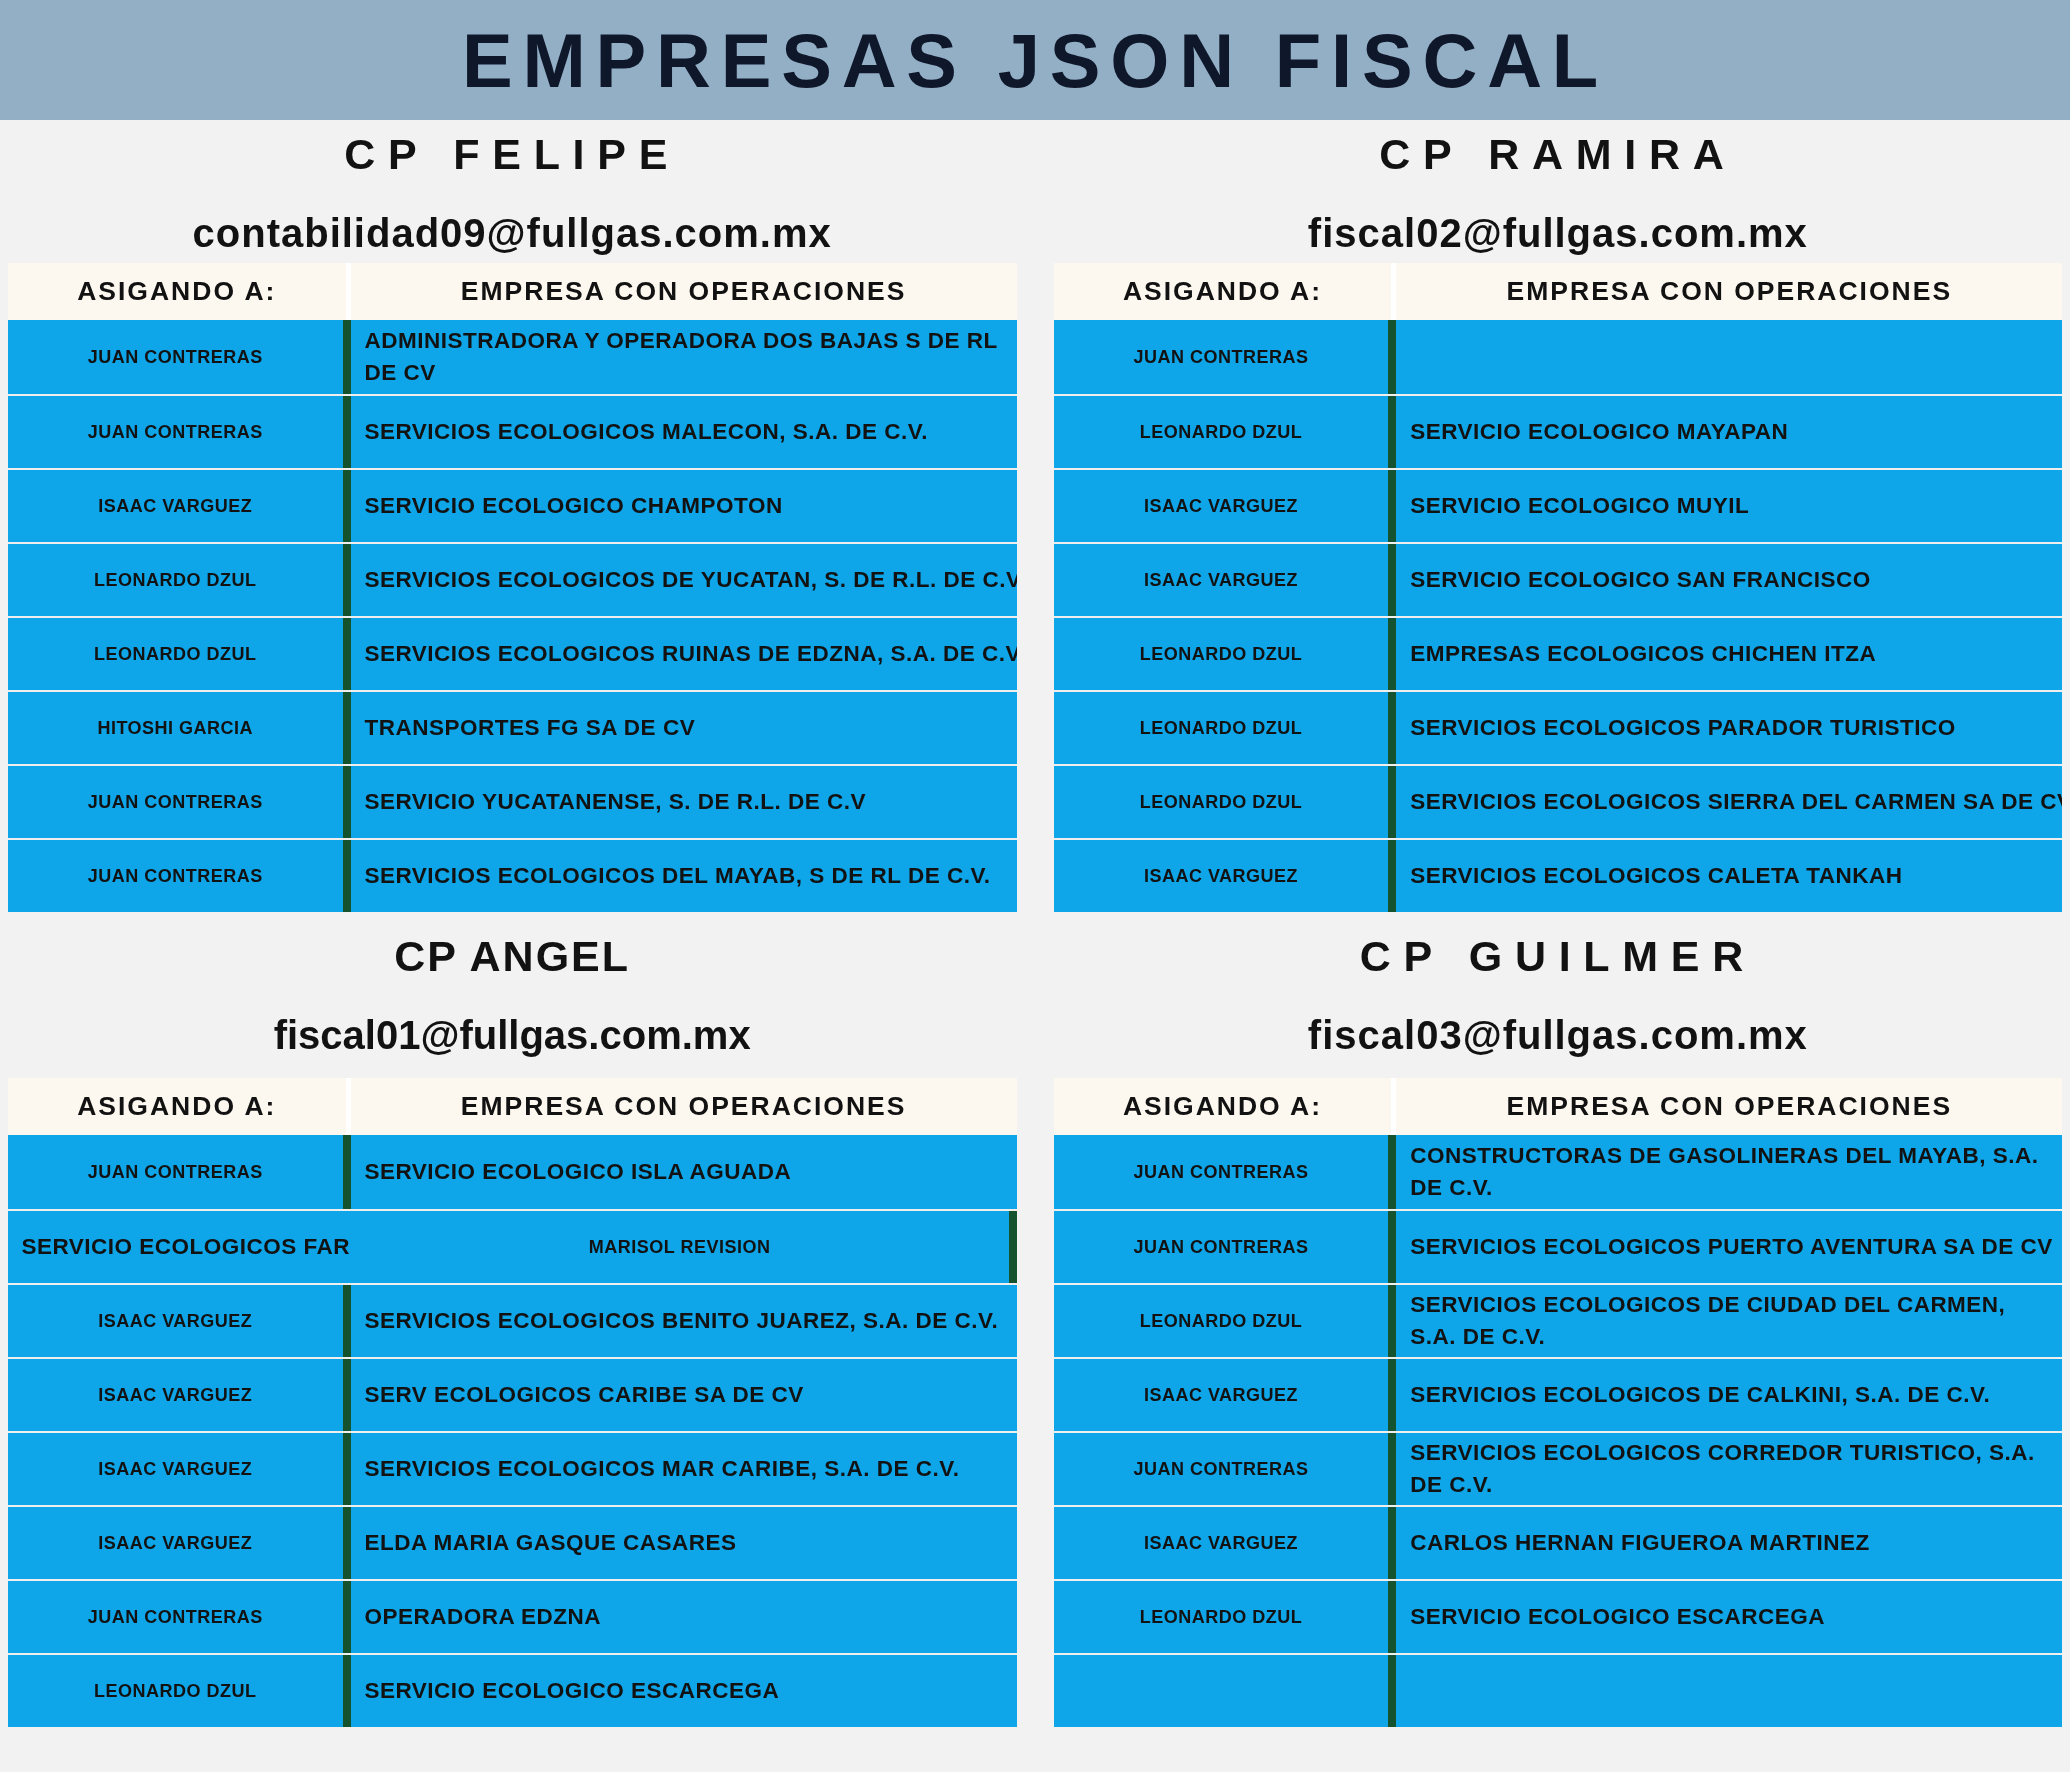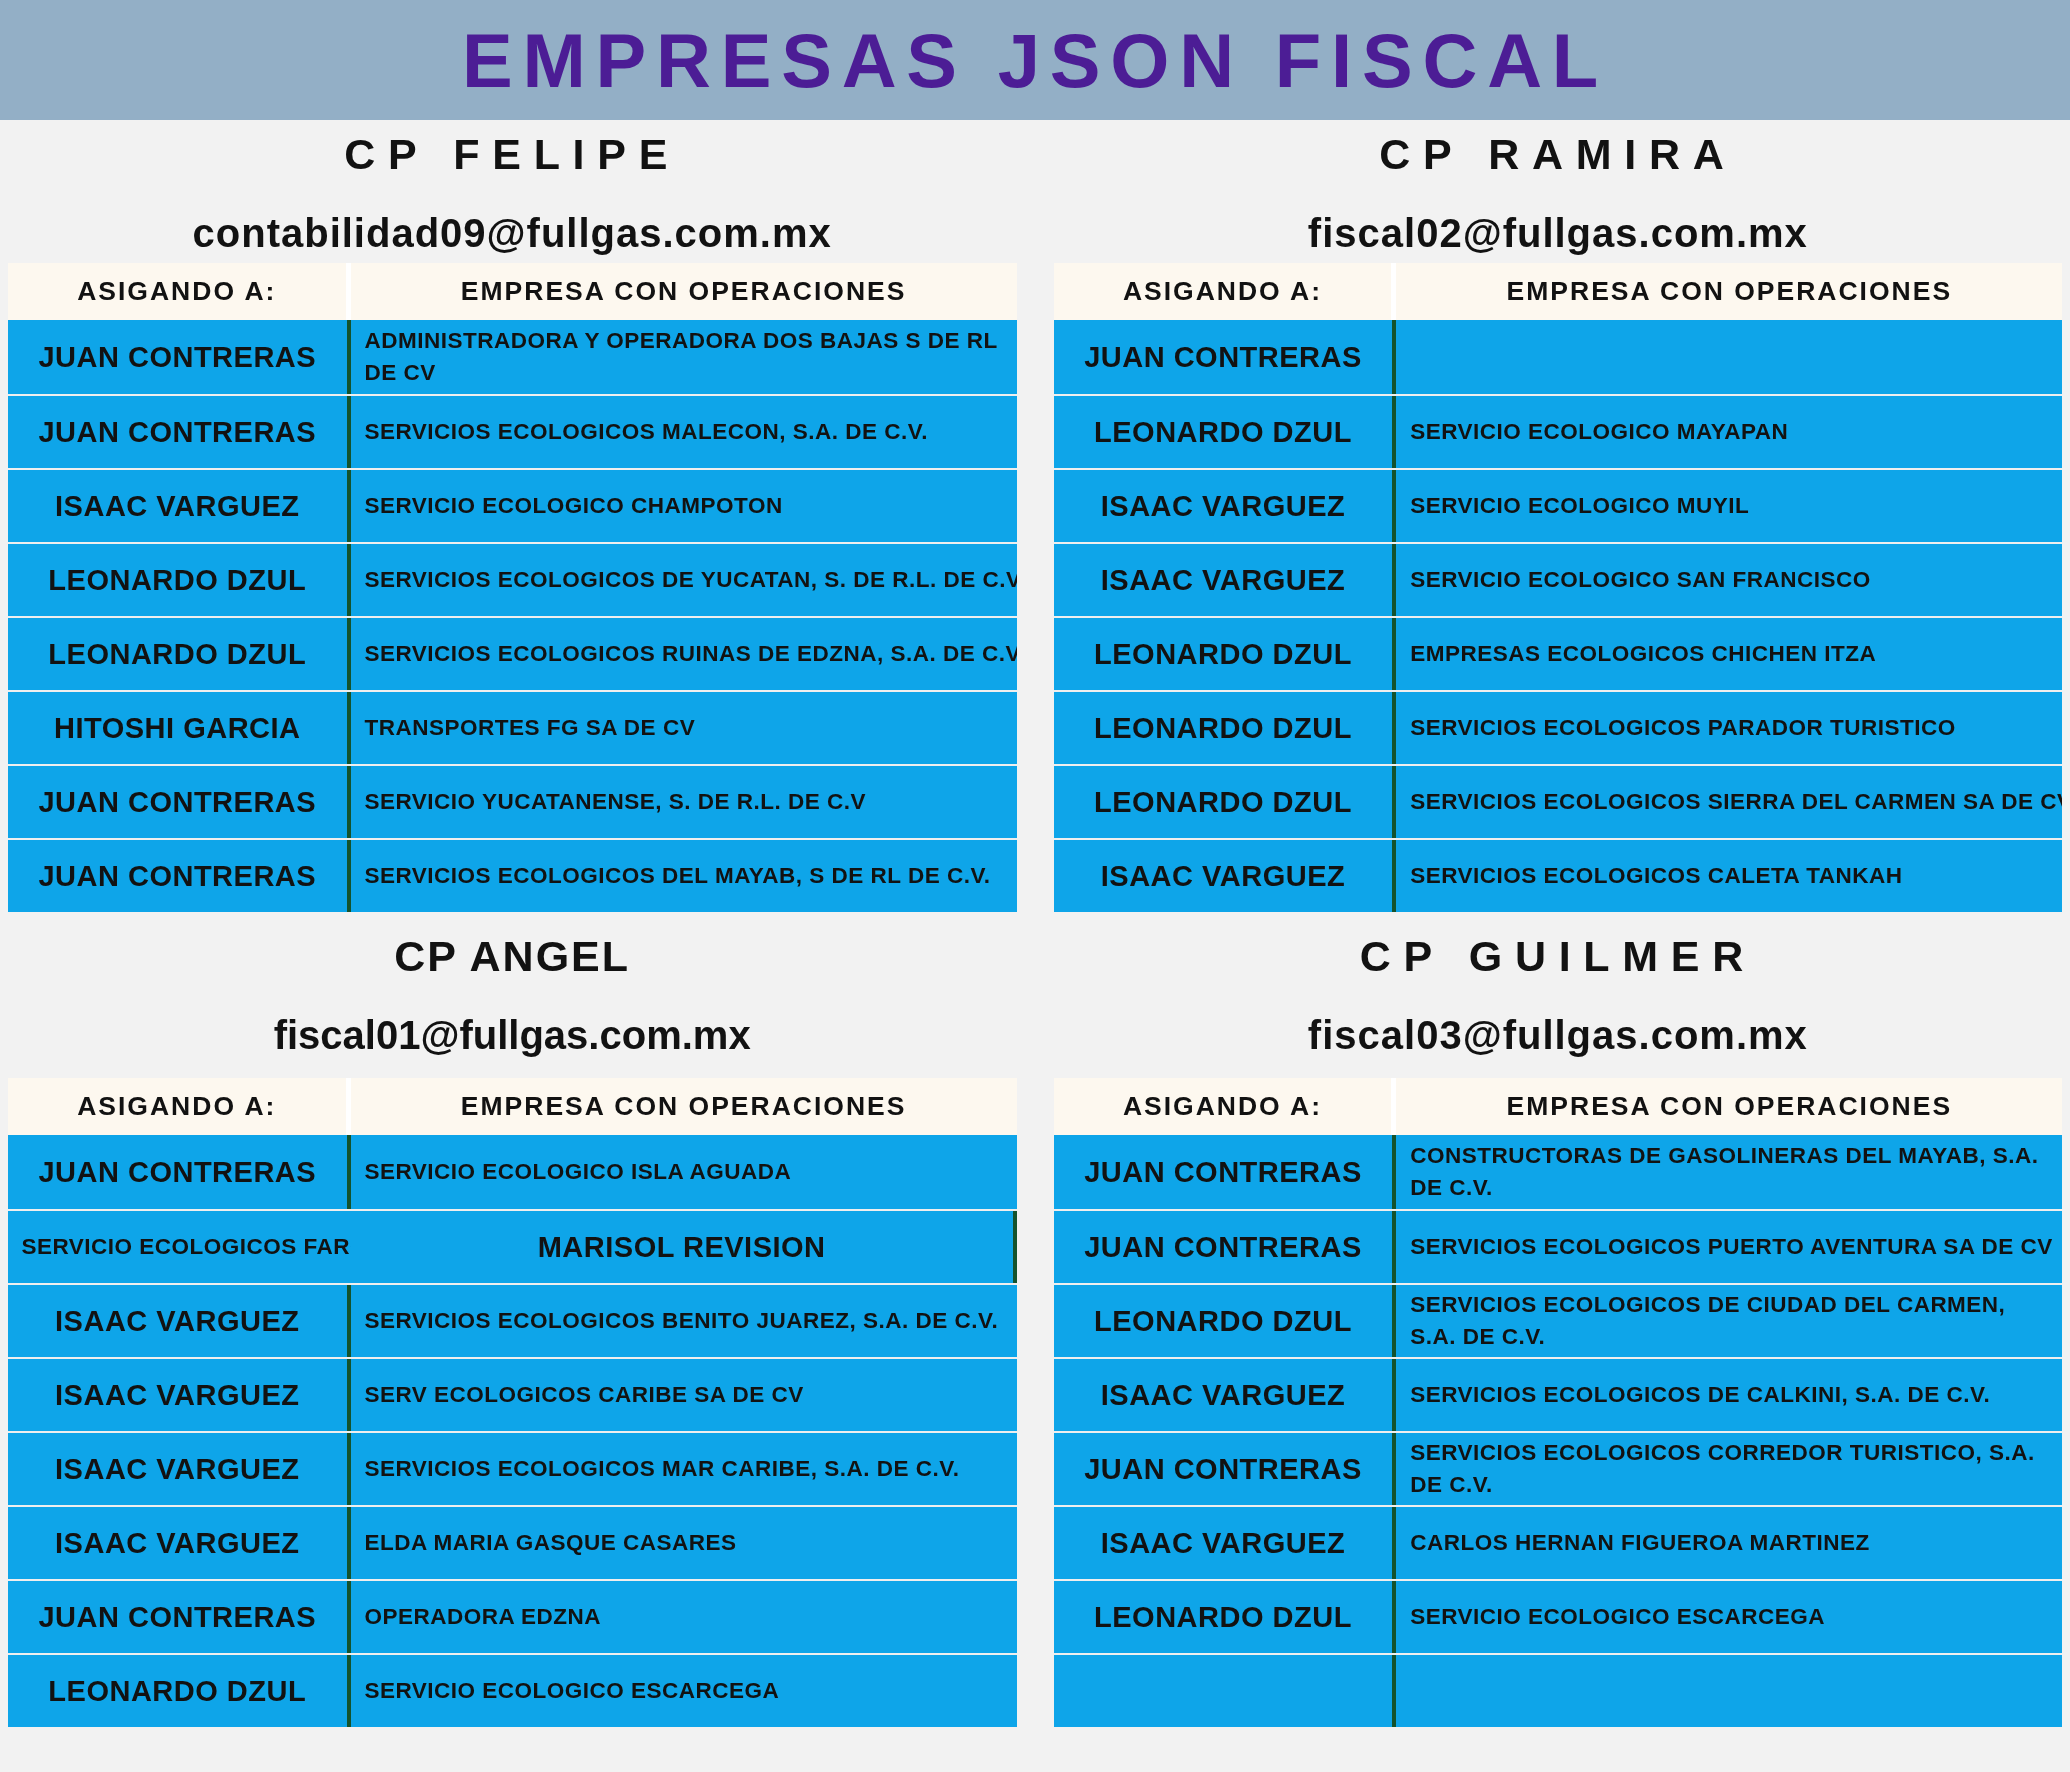--- a/index.html
+++ b/index.html
@@ -9,21 +9,21 @@
     font-family:"Liberation Sans","DejaVu Sans",sans-serif;
     font-weight:bold;
     color:#121212;
     overflow:hidden;
   }
   .header-bar {
     height:120px; background:#93afc6;
     display:flex; align-items:center; justify-content:center;
   }
   .page-title {
-    font-size:76px; letter-spacing:9.8px; color:#4c1d95; white-space:nowrap;
+    font-size:76px; letter-spacing:9.8px; color:#0f172a; white-space:nowrap;
   }
   .main { padding:0 7.8px; }
   .cols { display:flex; gap:37px; }
   .section { flex:1; min-width:0; }
 
   .sec-head {
     display:flex; flex-direction:column; align-items:center; justify-content:center;
     gap:32px;
   }
   .sec-head.top { height:143px; padding-top:3.9px; }
@@ -44,22 +44,22 @@
   .th-name { border-right:5.9px solid #ffffff; }
 
   .tbody .trow {
     display:grid; grid-template-columns:34% 1fr; height:74px;
     border-top:2px solid #efefef;
   }
   .tbody .trow:first-child { border-top:0; }
   .cell { min-width:0; }
   .cell-name {
     display:flex; align-items:center; justify-content:center;
-    font-size:29px; letter-spacing:0.5px;
-    border-right:4px solid #14532d;
+    font-size:18px; letter-spacing:0.5px;
+    border-right:8px solid #14532d;
     white-space:nowrap; overflow:hidden; padding:0 7.8px;
   }
   .cell-company {
     display:flex; align-items:center; text-align:left;
     font-size:22.5px; letter-spacing:0.5px;
     padding:0 9.8px 0 13.7px;
     white-space:nowrap; overflow:hidden;
   }
   .cell-company.wrap { white-space:normal; overflow:visible; line-height:32px; }
 

